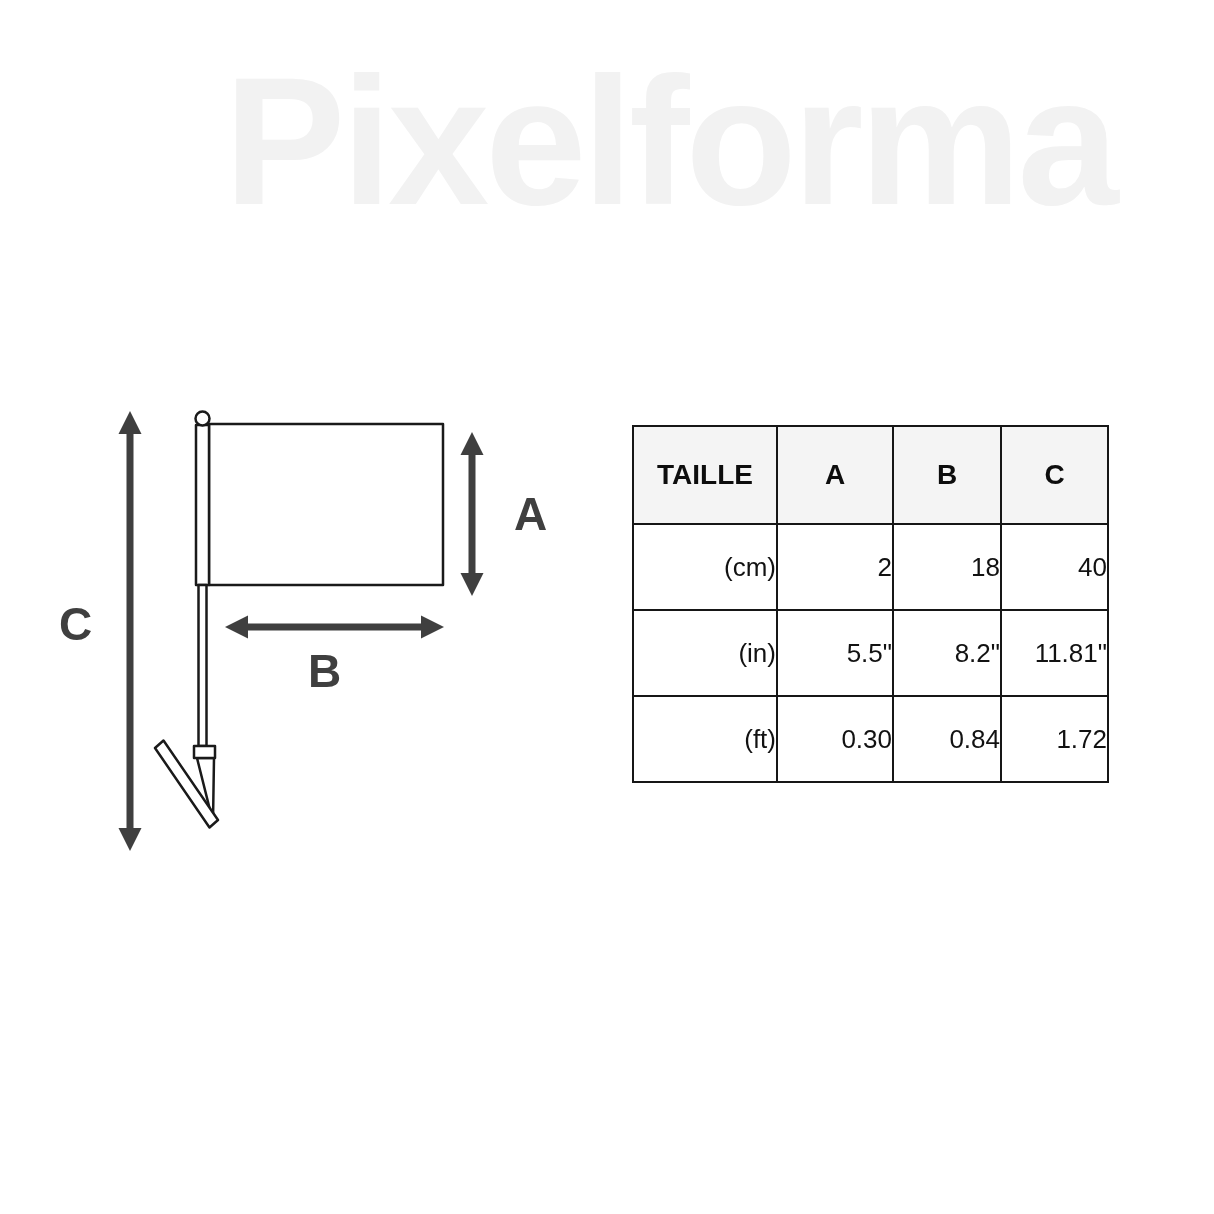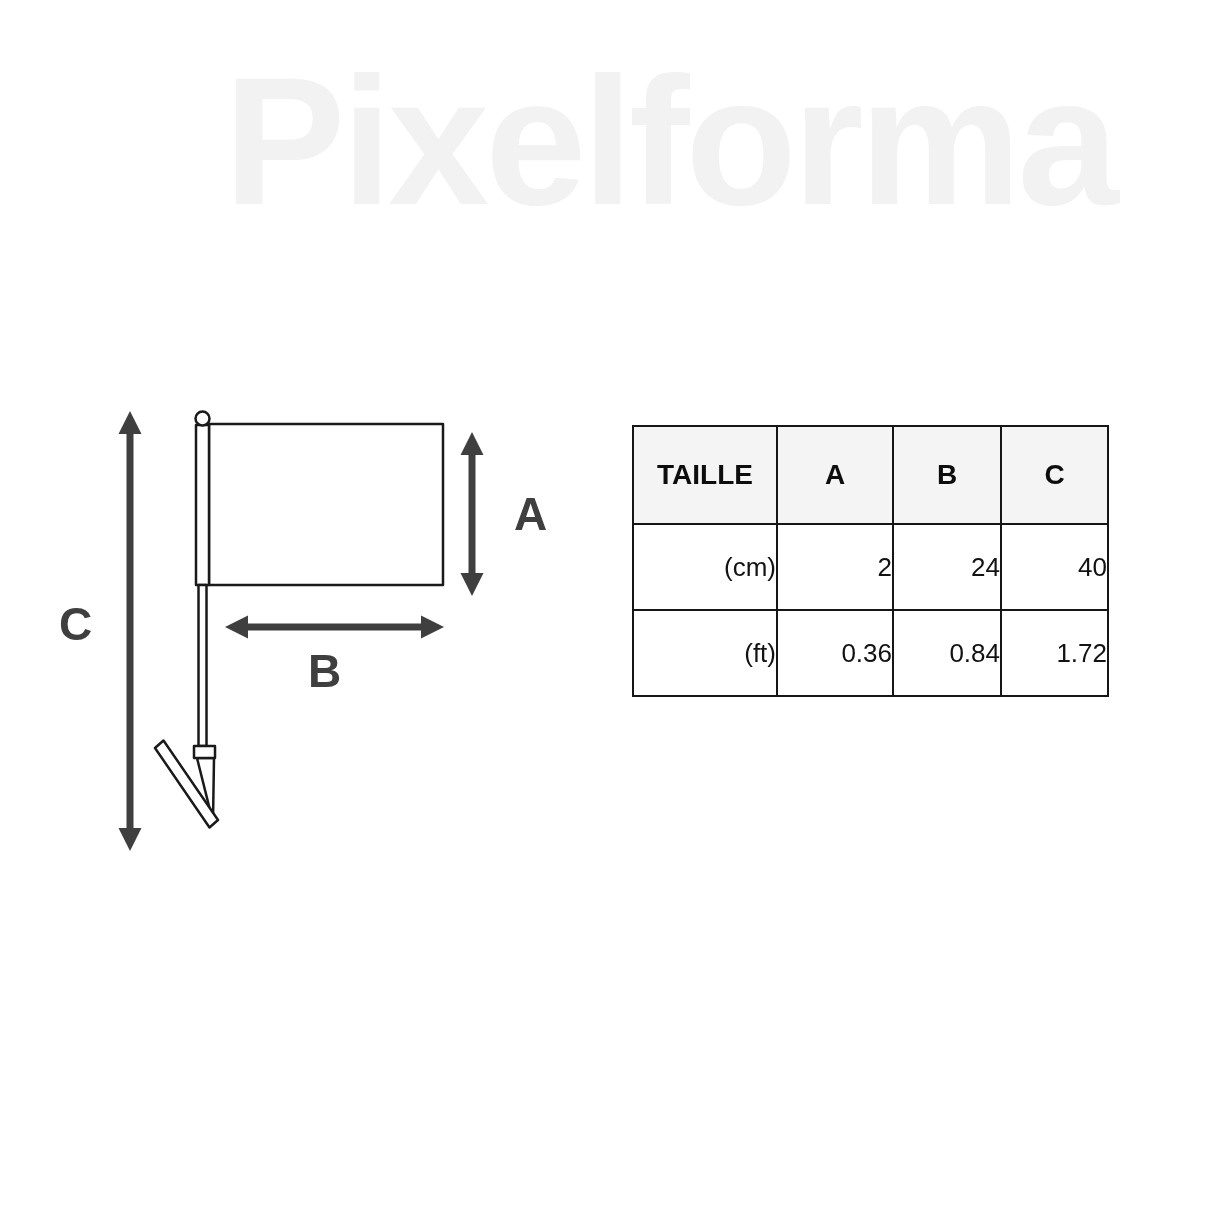--- a/index.html
+++ b/index.html
@@ -136,23 +136,29 @@
   <tbody>
     <tr class="header-row">
       <td>TAILLE</td>
       <td>A</td>
       <td>B</td>
       <td>C</td>
     </tr>
     <tr class="data-row" style="height:86px">
       <td>(cm)</td>
       <td>2</td>
-      <td>24</td>
+      <td>18</td>
       <td>40</td>
     </tr>
     <tr class="data-row">
+      <td>(in)</td>
+      <td>5.5"</td>
+      <td>8.2"</td>
+      <td>11.81"</td>
+    </tr>
+    <tr class="data-row">
       <td>(ft)</td>
-      <td>0.36</td>
+      <td>0.30</td>
       <td>0.84</td>
       <td>1.72</td>
     </tr>
   </tbody>
 </table>
 
 </body></html>

